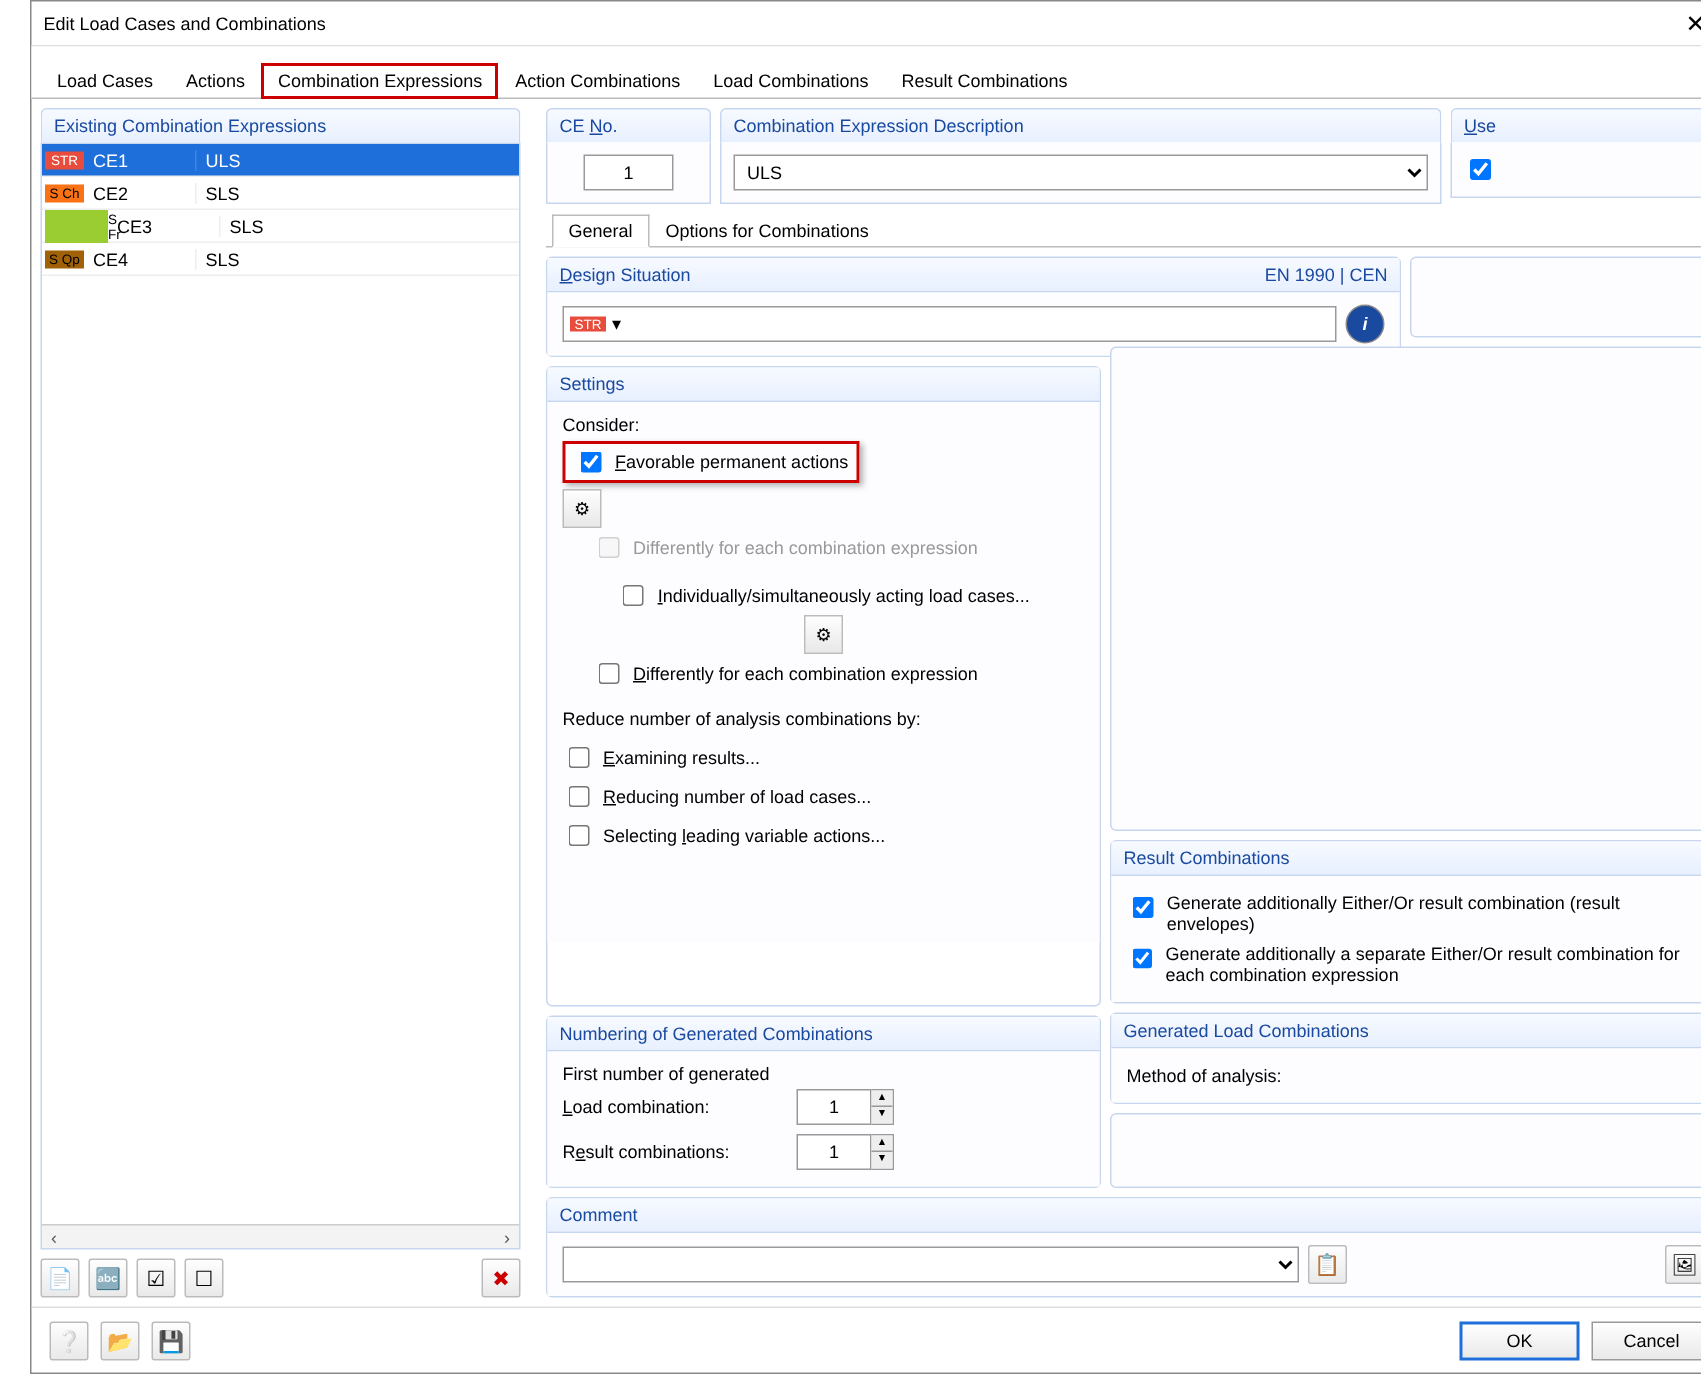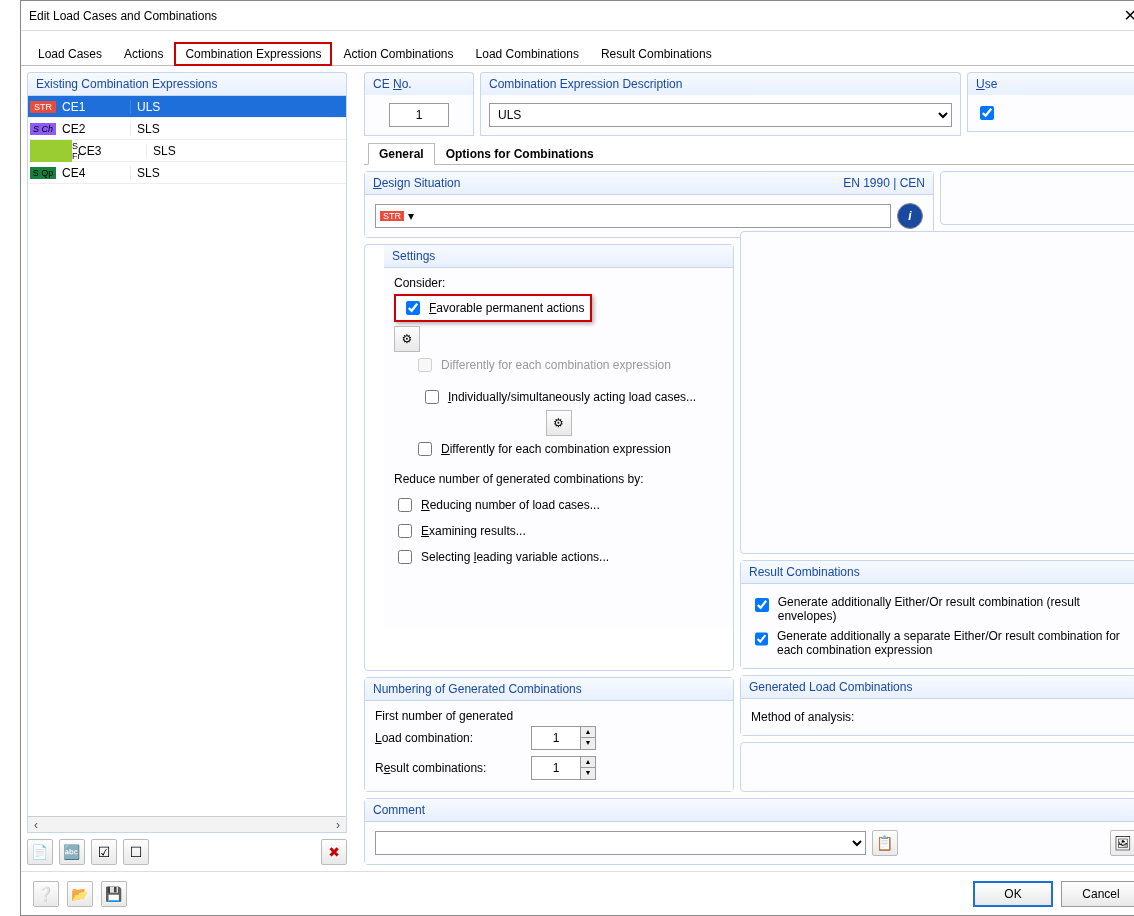--- a/index.html
+++ b/index.html
@@ -11,23 +11,23 @@
   .tabs { display: flex; padding: 10px 6px 0 6px; border-bottom: 1px solid #bbb; gap: 0; background:#fff; }
   .tab { padding: 4px 10px; border: 1px solid transparent; border-bottom: none; cursor: pointer; position: relative; top: 1px; }
   .tab.active-highlight { border: 2px solid #c00; padding: 3px 9px; position: relative; top: 1px; background: #fff; }
   .content { flex: 1; display: flex; padding: 6px; gap: 17px; }
   .left-col { width: 320px; display: flex; flex-direction: column; }
   .panel-header { background: linear-gradient(#f7faff, #e8f0ff); border: 1px solid #c7d6ef; border-bottom: none; padding: 4px 8px; color: #1a4aa0; border-radius: 4px 4px 0 0;}
   .list-box { border: 1px solid #c7d6ef; flex: 1; overflow: auto; background:#fff;}
   .row { display: flex; align-items: center; height: 22px; border-bottom: 1px solid #eee; }
   .row .tag { width: 26px; font-size: 9px; color: #fff; text-align: center; margin: 0 2px; padding: 1px 0; }
   .tag.str { background: #e74c3c; }
-  .tag.sch { background: #8b5cf6; color:#000;font-style:italic;}
+  .tag.sch { background: #f97316; color:#000;}
   .tag.sfr { background: #9acd32; color:#000;padding-left:42px;}
-  .tag.sqp { background: #15803d; color:#000;}
+  .tag.sqp { background: #a16207; color:#000;}
   .row .code { width: 72px; padding-left: 4px; }
   .row .desc { flex: 1; padding-left: 6px; border-left: 1px solid #eee; }
   .row.selected { background: #1e6fd9; color: #fff; }
   .row.selected .desc { border-left-color: #3a85e5; }
   .scroll-spacer { flex:1; }
   .hscroll { height:16px; border-top:1px solid #ccc; display:flex; align-items:center; background:#f3f3f3;}
   .hscroll .arrow{ width:16px; text-align:center; color:#555;}
   .hscroll .track{ flex:1;}
   .left-toolbar { display: flex; gap: 6px; padding: 6px 0 0 0; align-items: center; }
   .icon-btn { width: 26px; height: 26px; border: 1px solid #bbb; background: linear-gradient(#fefefe,#e9e9e9); display:flex; align-items:center; justify-content:center; border-radius:2px; cursor:pointer; font-size: 14px;}
@@ -36,21 +36,21 @@
   .top-row { display: flex; gap: 6px; }
   .ce-no-panel { width: 110px; }
   .ce-desc-panel { flex: 1; }
   .use-panel { width: 180px; }
   .panel-body { border:1px solid #c7d6ef; border-top:none; padding: 8px; background:#fdfdff; }
   .num-input { width: 60px; height: 24px; text-align: center; border:1px solid #999; }
   select, input[type=text] { height: 24px; border:1px solid #999; background:#fff; font-size:12px; padding:0 4px;}
   .full-select { width: 100%; }
   .chk-box { width: 14px; height: 14px; }
   .inner-tabs { display:flex; border-bottom:1px solid #bbb; padding-left:4px; }
-  .inner-tab { padding: 3px 10px; border:1px solid transparent; cursor:pointer; position:relative; top:1px;font-weight:bold;}
+  .inner-tab { padding: 3px 10px; border:1px solid transparent; cursor:pointer; position:relative; top:1px;}
   .inner-tab.active { border:1px solid #bbb; border-bottom:1px solid #fff; background:#fff;}
   .mid-grid { display:flex; gap:6px; flex:1;}
   .mid-left { width:370px; display:flex; flex-direction:column; gap:6px;}
   .mid-right { flex:1; display:flex; flex-direction:column; gap:6px;}
   .group-box { border:1px solid #c7d6ef; border-radius:4px; }
   .group-header { background: linear-gradient(#f7faff,#e8f0ff); padding:4px 8px; color:#1a4aa0; display:flex; justify-content:space-between; border-bottom:1px solid #c7d6ef;}
   .group-body { padding:8px 10px; background:#fdfdff;}
   .ds-row { display:flex; gap:6px; align-items:center;}
   .ds-select { flex:1; display:flex; align-items:center; border:1px solid #999; height:24px; padding:0 4px; background:#fff;}
   .ds-select .tag { width:24px; font-size:9px; text-align:center; color:#fff; background:#e74c3c; margin-right:4px;}
@@ -175,21 +175,21 @@
               <div class="ds-row">
                 <div class="ds-select">
                   <span class="tag">STR</span>
                   <span>▾</span>
                 </div>
                 <div class="info-btn">i</div>
               </div>
             </div>
           </div>
 
-          <div class="group-box" style="flex:1;padding-left:19px;">
+          <div class="group-box" style="flex:1;">
             <div class="group-header">
                 <span>Settings</span>
               </div>
             <div class="group-body" style="height:360px;">
               <div>Consider:</div>
               <div class="chk-row red-box" style="display:inline-flex; margin:4px 0;">
                 <input type="checkbox" checked="" class="chk-box" style="">
                 <span><span class="u">F</span><span>avorable permanent actions</span></span>
               </div>
               <div class="row-just">
@@ -203,28 +203,28 @@
                 <div class="chk-row">
                   <input type="checkbox" class="chk-box" style="">
                   <span><span class="u">I</span><span>ndividually/simultaneously acting load cases...</span></span>
                 </div>
                 <div class="gear-btn">⚙</div>
               </div>
               <div class="chk-row indent">
                 <input type="checkbox" class="chk-box" style="">
                 <span><span class="u">D</span><span>ifferently for each combination expression</span></span>
               </div>
-              <div style="margin:10px 0 6px 0;">Reduce number of generated combinations by:</div>
+              <div style="margin:10px 0 6px 0;">Reduce number of analysis combinations by:</div>
+              <div class="chk-row">
+                <input type="checkbox" class="chk-box" style="">
+                <span><span class="u">E</span><span>xamining results...</span></span>
+              </div>
               <div class="chk-row">
                 <input type="checkbox" class="chk-box" style="">
                 <span><span class="u">R</span><span>educing number of load cases...</span></span>
-              </div>
-              <div class="chk-row">
-                <input type="checkbox" class="chk-box" style="">
-                <span><span class="u">E</span><span>xamining results...</span></span>
               </div>
               <div class="chk-row">
                 <input type="checkbox" class="chk-box" style="">
                 <span><span>Selecting </span><span class="u">l</span><span>eading variable actions...</span></span>
               </div>
             </div>
           </div>
 
           <div class="group-box">
             <div class="group-header">

